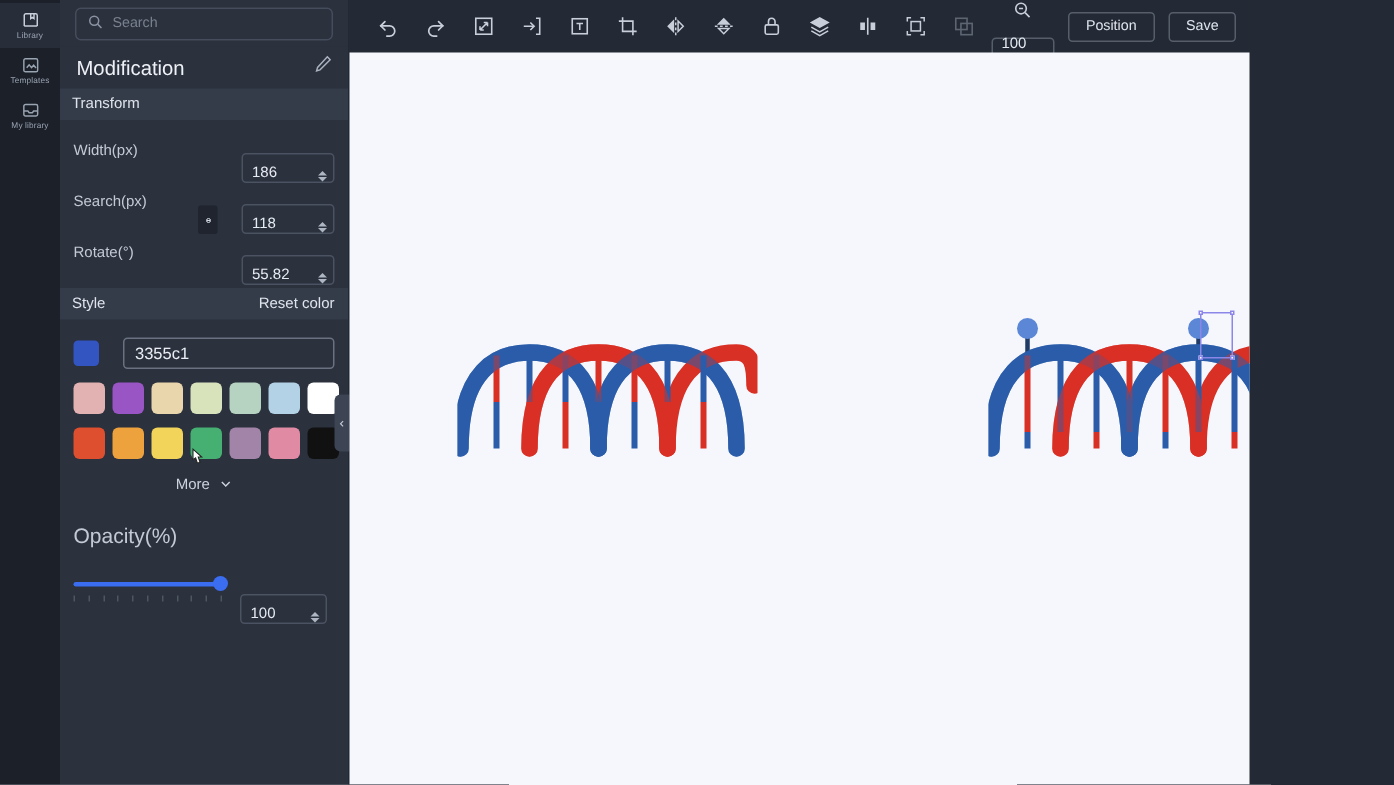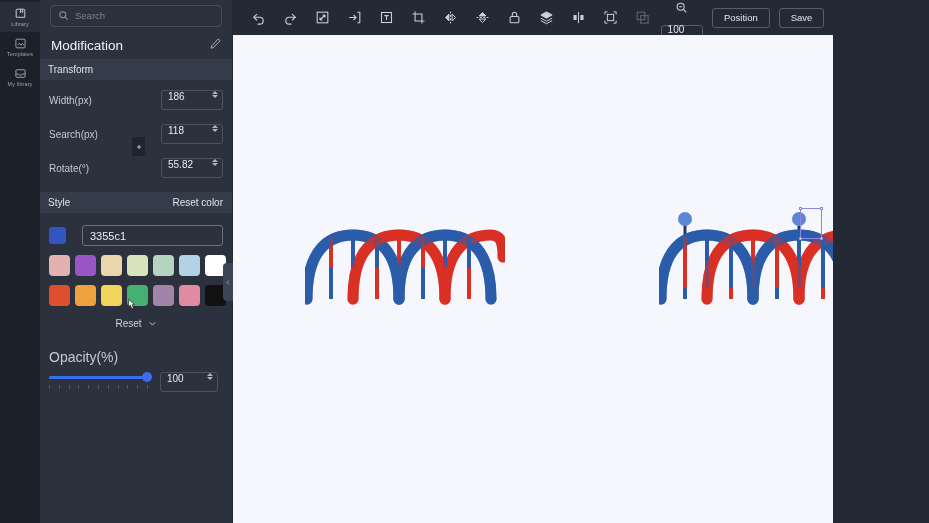--- a/index.html
+++ b/index.html
@@ -66,22 +66,22 @@
   .sec-head.style-head { justify-content: space-between; padding-right: 9px; }
   .reset-color { color: #dfe4ec; font-size: 10px; cursor: pointer; }
 
   .sec-body { padding: 0 9px; position: relative; }
 
   .row { display: flex; align-items: center; height: 28px; margin-top: 6px; }
   .row-label { color: #c3cad6; font-size: 10px; flex: 1; }
 
   .num-field {
     width: 62px; height: 20px; border: 1px solid #4b custom; border: 1px solid #4b5261;
-    border-radius: 3px; display: flex; align-items: flex-start;
-    padding: 0 4px 0 6px; background: #2b313d;
+    border-radius: 3px; display: flex; align-items: flex-end;
+    padding: 0 4px 0 6px; background: #2b313d; margin-top: 24px;
   }
   .num-field .v { color: #e7ebf2; font-size: 10px; flex: 1; }
   .spin { display: flex; flex-direction: column; gap: 1px; }
   .spin i { width: 0; height: 0; border-left: 3.2px solid transparent; border-right: 3.2px solid transparent; display: block; }
   .spin i.up { border-bottom: 3.6px solid #aeb6c4; }
   .spin i.dn { border-top: 3.6px solid #aeb6c4; }
 
   .chain {
     position: absolute; left: 92px; top: 51px;
     width: 13px; height: 19px; background: #1f242e; border-radius: 2px;
@@ -301,21 +301,21 @@
           <div class="sw" style="background: rgb(221, 79, 46);"></div>
           <div class="sw" style="background: rgb(237, 162, 62);"></div>
           <div class="sw" style="background: rgb(242, 212, 90);"></div>
           <div class="sw" style="background: rgb(69, 176, 114);"></div>
           <div class="sw" style="background: rgb(162, 132, 168);"></div>
           <div class="sw" style="background: rgb(224, 138, 164);"></div>
           <div class="sw" style="background: rgb(17, 17, 17);"></div>
         </div>
 
       <div class="more-row">
-        <span class="t">Reset</span>
+        <span class="t">More</span>
         <span>
           <svg width="9" height="9" viewBox="0 0 24 24" fill="none" stroke="#ccd3df" stroke-width="2.6">
               <path d="M5 9l7 7 7-7"></path>
             </svg>
         </span>
       </div>
 
       <div class="opacity-label">Opacity(%)</div>
       <div class="opa-row">
         <div class="slider-wrap">

